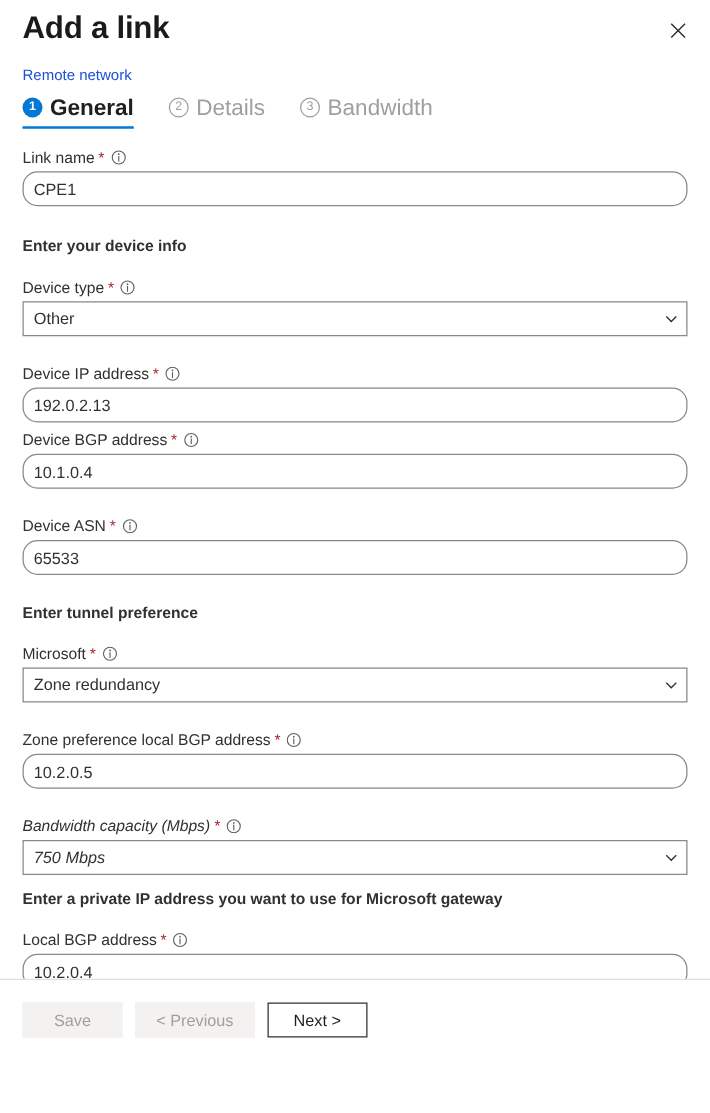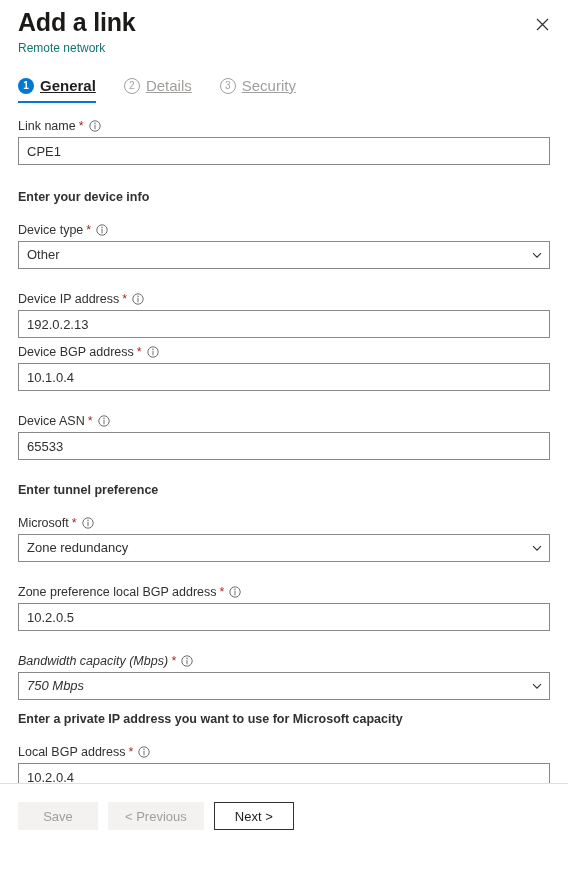--- a/index.html
+++ b/index.html
@@ -19,22 +19,22 @@
   }
 
   
   .header { position: absolute; left: 0; top: 0; width: 568px; }
   .title {
     position: absolute; left: 18px; top: 7px;
     font-size: 25px; font-weight: 600; color: #1b1a19;
     letter-spacing: -0.2px; line-height: 30px;
   }
   .subtitle {
-    position: absolute; left: 18px; top: 40px;
-    font-size: 12px; color: #0f766e; line-height: 16px;
+    position: absolute; left: 18px; top: 52px;
+    font-size: 12px; color: #1d4ed8; line-height: 16px;
   }
   .close-btn {
     position: absolute; right: 10px; top: 10px;
     width: 32px; height: 32px;
     display: flex; align-items: center; justify-content: center;
     background: transparent; border: none; cursor: pointer;
     color: #323130;
   }
 
   
@@ -52,21 +52,21 @@
   .tab .num {
     width: 16px; height: 16px; border-radius: 50%;
     display: flex; align-items: center; justify-content: center;
     font-size: 10px; line-height: 1; flex: 0 0 auto;
   }
   .tab.active .num { background: #0078d4; color: #ffffff; font-weight: 600; }
   .tab.inactive .num {
     background: transparent; color: #a19f9d;
     border: 1px solid #a19f9d;
   }
-  .tab .lbl { font-size: 15px; line-height: 16px; white-space: nowrap; text-decoration: underline; }
+  .tab .lbl { font-size: 18px; line-height: 16px; white-space: nowrap; }
   .tab.active .lbl { color: #201f1e; font-weight: 600; }
   .tab.inactive .lbl { color: #a19f9d; font-weight: 400; }
   .tab.active::after {
     content: ""; position: absolute;
     left: 0; right: 14px; bottom: 0;
     height: 2px; background: #0078d4;
   }
 
   
   .form {
@@ -90,21 +90,21 @@
   }
 
   .control {
     width: 100%; height: 28px;
     border: 1px solid #8a8886; background: #ffffff;
     font-family: inherit; font-size: 13px; color: #323130;
     padding: 0 8px; line-height: 26px;
     display: flex; align-items: center;
     outline: none;
   }
-  input.control { padding: 0 8px; }
+  input.control { padding: 0 8px; border-radius: 12px; }
   .select {
     position: relative; display: flex; align-items: center;
     justify-content: flex-start; cursor: pointer;
     padding-right: 6px;
   }
   .select .val { flex: 1 1 auto; overflow: hidden; text-overflow: ellipsis; white-space: nowrap; }
   .chev { flex: 0 0 auto; display: flex; align-items: center; color: #0078d4; }
 
   
   .footer {
@@ -151,21 +151,21 @@
     <button class="tab active">
       <span class="num">1</span>
       <span class="lbl">General</span>
     </button>
     <button class="tab inactive">
       <span class="num">2</span>
       <span class="lbl">Details</span>
     </button>
     <button class="tab inactive">
       <span class="num">3</span>
-      <span class="lbl">Security</span>
+      <span class="lbl">Bandwidth</span>
     </button>
   </div>
 
   <div class="form">
 
     <div class="field" style="margin-bottom:24px;">
       <div class="label">
         <span>Link name</span>
         <span class="req">*</span>
         <span class="info-icon">
@@ -302,21 +302,21 @@
       <div class="control select">
         <span class="val">750 Mbps</span>
         <span class="chev">
           <svg width="12" height="12" viewBox="0 0 12 12" aria-hidden="true">
             <path d="M2 4.2 L6 8.2 L10 4.2" fill="none" stroke="#323130" stroke-width="1.1"></path>
           </svg>
         </span>
       </div>
     </div>
 
-    <div class="section-head" style="margin-bottom:17px;">Enter a private IP address you want to use for Microsoft capacity</div>
+    <div class="section-head" style="margin-bottom:17px;">Enter a private IP address you want to use for Microsoft gateway</div>
 
     <div class="field">
       <div class="label">
         <span>Local BGP address</span>
         <span class="req">*</span>
         <span class="info-icon">
           <svg width="12" height="12" viewBox="0 0 12 12" aria-hidden="true">
             <circle cx="6" cy="6" r="5.2" fill="none" stroke="#605e5c" stroke-width="0.9"></circle>
             <circle cx="6" cy="3.3" r="0.7" fill="#605e5c"></circle>
             <path d="M6 5.1 L6 8.9" stroke="#605e5c" stroke-width="0.9" stroke-linecap="round"></path>

